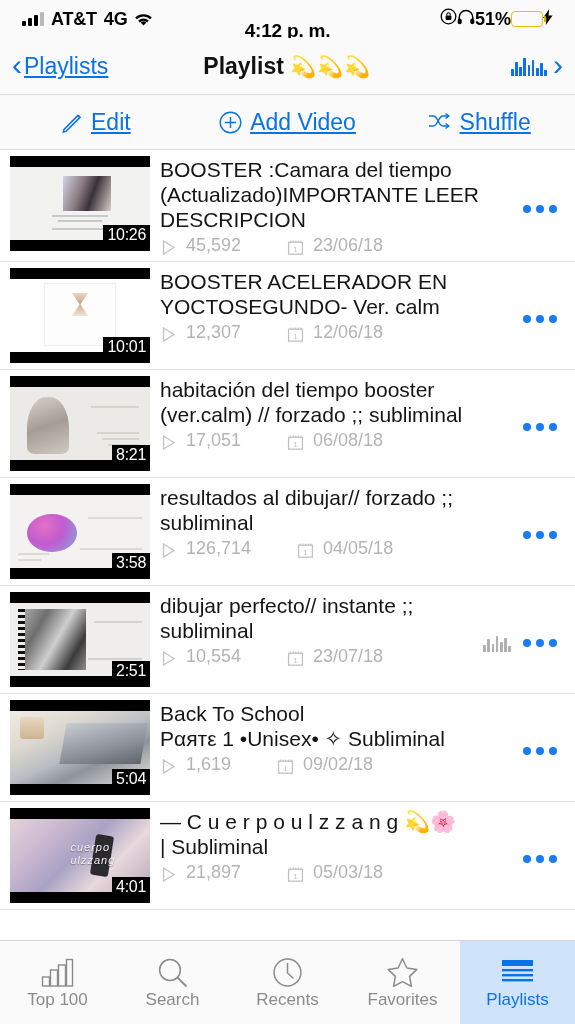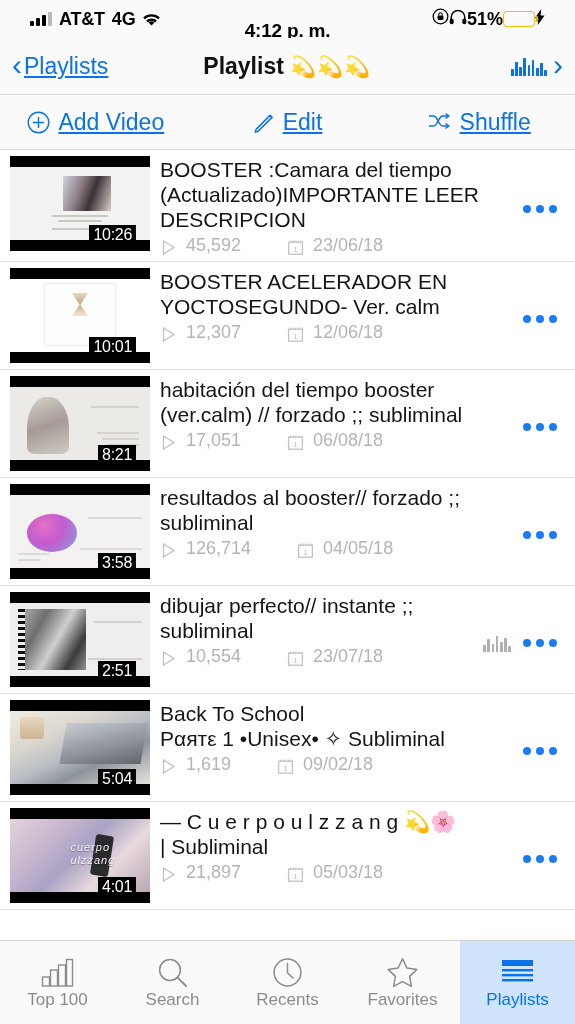--- a/index.html
+++ b/index.html
@@ -9,21 +9,21 @@
     font-family: "Liberation Sans", sans-serif;
     -webkit-font-smoothing: antialiased;
   }
   body { display: flex; flex-direction: column; overflow: hidden; }
 
   
   .statusbar {
     height: 38px; flex: 0 0 38px;
     background: #fafafa;
     display: flex; align-items: center;
-    padding: 0 30px;
+    padding: 0 22px;
     font-size: 19px; font-weight: 600; color: #000;
   }
   .sb-left { display: flex; align-items: center; gap: 7px; flex: 1 1 0; }
   .sb-center { flex: 0 0 auto; display: flex; justify-content: center; margin-top: 24px; }
   .sb-right { display: flex; align-items: center; flex: 1 1 0; justify-content: flex-end; }
   .signal { display: flex; align-items: flex-end; gap: 2px; height: 14px; }
   .signal i { display: block; width: 4px; background: #000; border-radius: 1px; }
   .signal i:nth-child(1) { height: 5px; }
   .signal i:nth-child(2) { height: 8px; }
   .signal i:nth-child(3) { height: 11px; }
@@ -87,21 +87,21 @@
     border-bottom: 1px solid #e2e2e2;
     position: relative;
     background: #fff;
   }
   .thumb {
     position: relative; flex: 0 0 140px; width: 140px; height: 95px;
     background: #000; overflow: hidden; margin-bottom: 6px;
   }
   .thumb .inner { position: absolute; left: 0; right: 0; top: 11px; bottom: 11px; overflow: hidden; }
   .dur {
-    position: absolute; right: 14px; bottom: 6px;
+    position: absolute; right: 0px; bottom: 6px;
     background: #000; color: #fff; font-size: 16px;
     padding: 1px 4px; font-weight: 400; letter-spacing: -0.3px;
   }
   .rowbody { flex: 1 1 auto; min-width: 0; padding: 1px 0 5px 10px; }
   .title {
     font-size: 21px; line-height: 25px; color: #151515;
     word-wrap: break-word;
   }
   .meta { display: flex; align-items: center; margin-top: 3px; color: #b4b4b4; font-size: 18px; }
   .meta .views, .meta .date { display: flex; align-items: flex-end; gap: 9px; }
@@ -270,35 +270,35 @@
         <i style="height:13px"></i>
         <i style="height:6px"></i>
     </span>
     <span class="chev-r">›</span>
   </div>
 </div>
 
 <div class="toolbar">
   <div class="tb-item">
     <span class="tb-ico">
+      <svg width="22" height="22" viewBox="0 0 22 22">
+          <path d="M3 18.4 2.4 21l2.6-.6L19 6.4l-2-2z" fill="none" stroke="#0a72e8" stroke-width="1.5"></path>
+          <path d="M17 4.4 19 6.4" stroke="#0a72e8" stroke-width="1.5"></path>
+        </svg>
+    </span>
+    <span class="lbl">Edit</span>
+  </div>
+  <div class="tb-item">
+    <span class="tb-ico">
       <svg width="23" height="23" viewBox="0 0 23 23">
           <circle cx="11.5" cy="11.5" r="10.3" fill="none" stroke="#0a72e8" stroke-width="1.4"></circle>
           <path d="M11.5 6v11M6 11.5h11" stroke="#0a72e8" stroke-width="1.4"></path>
         </svg>
     </span>
     <span class="lbl">Add Video</span>
-  </div>
-  <div class="tb-item">
-    <span class="tb-ico">
-      <svg width="22" height="22" viewBox="0 0 22 22">
-          <path d="M3 18.4 2.4 21l2.6-.6L19 6.4l-2-2z" fill="none" stroke="#0a72e8" stroke-width="1.5"></path>
-          <path d="M17 4.4 19 6.4" stroke="#0a72e8" stroke-width="1.5"></path>
-        </svg>
-    </span>
-    <span class="lbl">Edit</span>
   </div>
   <div class="tb-item">
     <span class="tb-ico">
       <svg width="24" height="20" viewBox="0 0 24 20">
           <path d="M1 4h4.5c2 0 3 1.8 4.6 5s2.6 5 4.6 5H20" fill="none" stroke="#0a72e8" stroke-width="1.5"></path>
           <path d="M1 14h4.5c2 0 3-1.8 4.6-5s2.6-5 4.6-5H20" fill="none" stroke="#0a72e8" stroke-width="1.5"></path>
           <path d="M17.5 1.5 20.8 4l-3.3 2.5M17.5 11.5 20.8 14l-3.3 2.5" fill="none" stroke="#0a72e8" stroke-width="1.5"></path>
         </svg>
     </span>
     <span class="lbl">Shuffle</span>
@@ -434,21 +434,21 @@
         <div class="face"></div>
         <div class="tx" style="top:30%;width:38%"></div>
         <div class="tx" style="top:72%;width:44%"></div>
         <div class="tx" style="left:6%;top:80%;width:22%;right:auto"></div>
         <div class="tx" style="left:6%;top:87%;width:16%;right:auto"></div>
       </div>
         </div>
       <span class="dur">3:58</span>
     </div>
     <div class="rowbody">
-      <div class="title">resultados al booster// forzado ;; subliminal</div>
+      <div class="title">resultados al dibujar// forzado ;; subliminal</div>
       <div class="meta">
         <span class="views">
           <svg width="17" height="17" viewBox="0 0 17 17">
               <path d="M3.5 2 14 8.5 3.5 15z" fill="none" stroke="#c2c2c2" stroke-width="1.3"></path>
             </svg>
           <span>126,714</span>
         </span>
         <span class="date">
           <svg width="17" height="17" viewBox="0 0 17 17">
               <rect x="1.6" y="3.2" width="13.8" height="12" fill="none" stroke="#c2c2c2" stroke-width="1.3"></rect>

